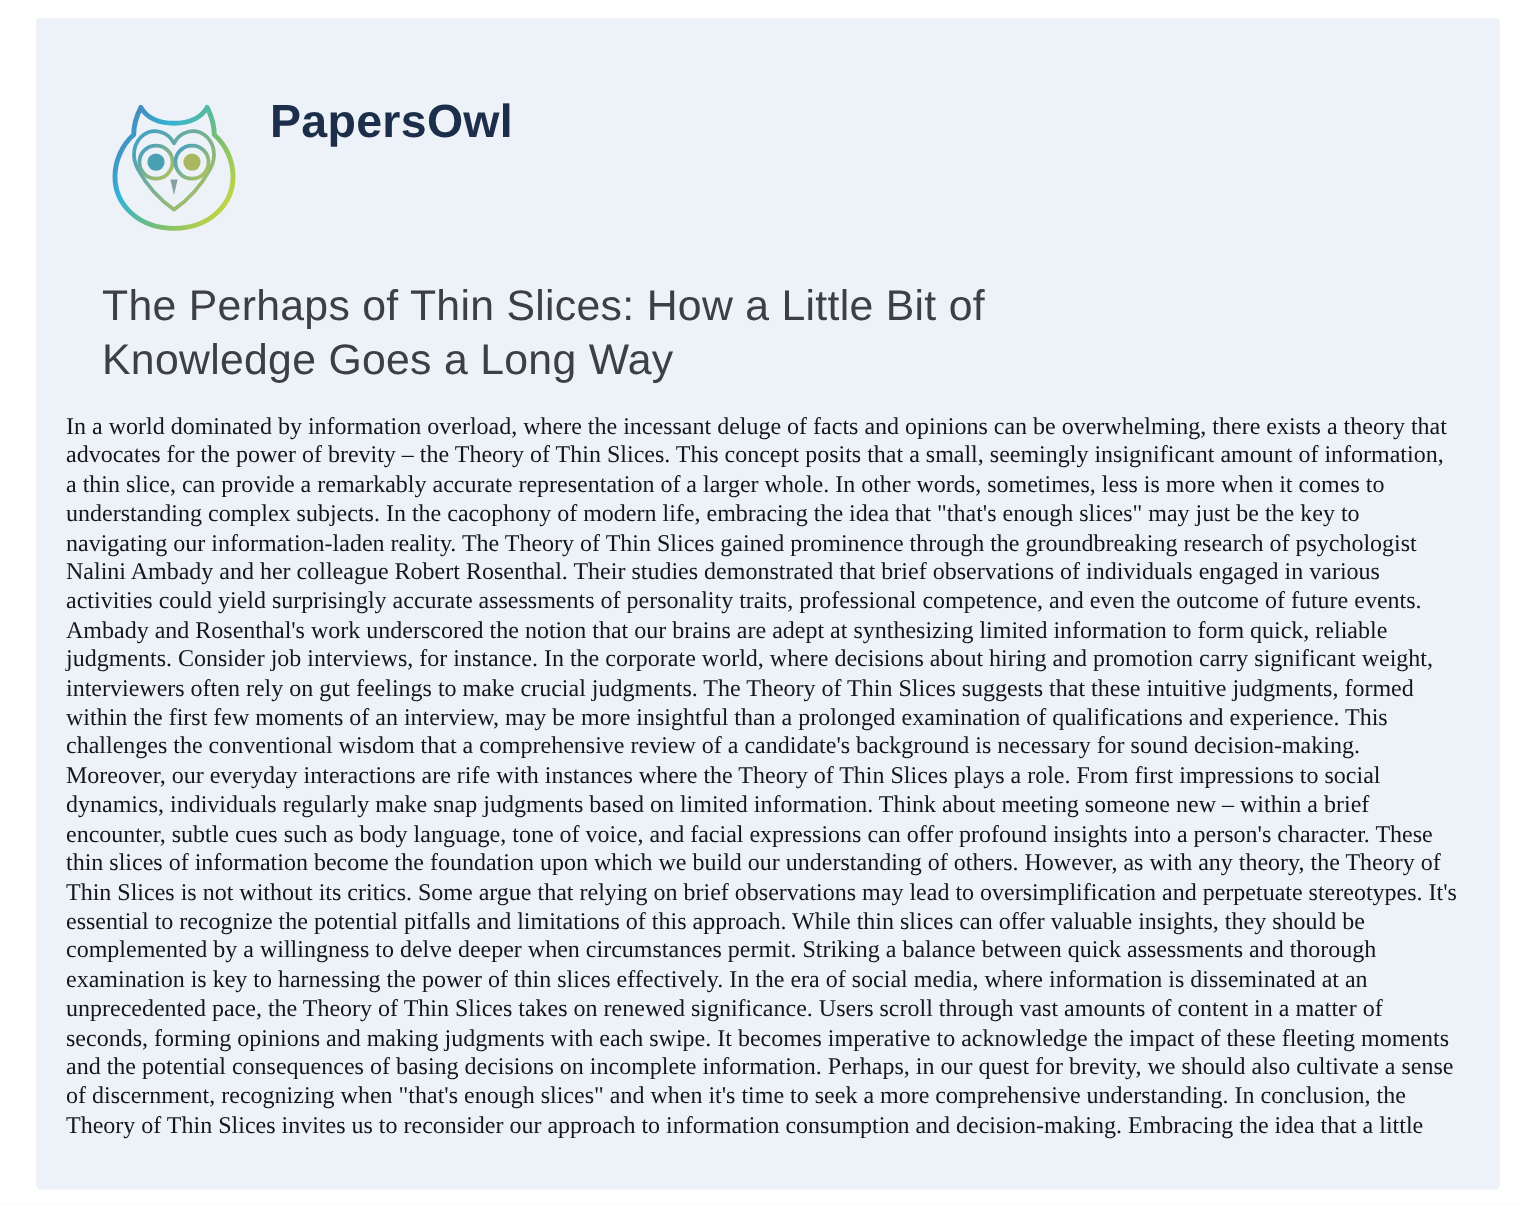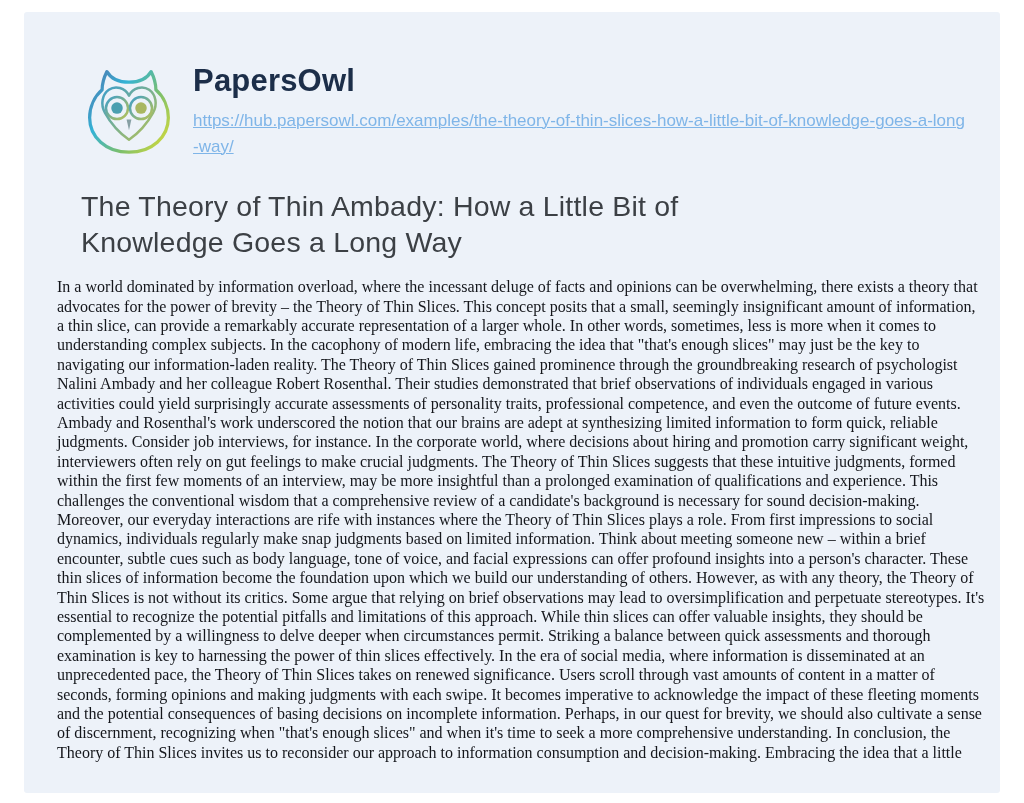--- a/index.html
+++ b/index.html
@@ -8,21 +8,21 @@
     background: #ffffff;
     font-family: "Liberation Sans", sans-serif;
     overflow: hidden;
   }
   .page-card {
     position: absolute;
     left: 24px; top: 12px;
     width: 976px; height: 781px;
     background: #edf2f9;
     border-radius: 3px;
-    padding: 50px 24px 0 33px;
+    padding: 50px 24px 0 20px;
   }
   .site-header {
     display: flex;
     align-items: flex-start;
     gap: 16px;
     margin-left: 24px;
     margin-right: 10px;
   }
   .logo-wrap {
     flex: 0 0 auto;
@@ -106,22 +106,21 @@
         <circle cx="37.5" cy="48" r="6" fill="#4a9fb0"></circle>
 
         <circle cx="62.5" cy="48" r="6" fill="#a9b761"></circle>
 
         <path d="M47.5,60 L52.5,60 L50,71 Z" fill="#87a0a4"></path>
       </svg>
     </div>
 
     <div class="header-text">
       <div class="brand-name">PapersOwl</div>
-      <a class="page-url">https://hub.papersowl.com/examples/the-theory-of-thin-slices-how-a-little-bit-of-knowledge-goes-a-long-way/</a>
     </div>
 
   </div>
 
-  <h1 class="article-title">The Theory of Thin Ambady: How a Little Bit of Knowledge Goes a Long Way</h1>
+  <h1 class="article-title">The Perhaps of Thin Slices: How a Little Bit of Knowledge Goes a Long Way</h1>
 
   <p class="article-body">In a world dominated by information overload, where the incessant deluge of facts and opinions can be overwhelming, there exists a theory that advocates for the power of brevity – the Theory of Thin Slices. This concept posits that a small, seemingly insignificant amount of information, a thin slice, can provide a remarkably accurate representation of a larger whole. In other words, sometimes, less is more when it comes to understanding complex subjects. In the cacophony of modern life, embracing the idea that "that's enough slices" may just be the key to navigating our information-laden reality. The Theory of Thin Slices gained prominence through the groundbreaking research of psychologist Nalini Ambady and her colleague Robert Rosenthal. Their studies demonstrated that brief observations of individuals engaged in various activities could yield surprisingly accurate assessments of personality traits, professional competence, and even the outcome of future events. Ambady and Rosenthal's work underscored the notion that our brains are adept at synthesizing limited information to form quick, reliable judgments. Consider job interviews, for instance. In the corporate world, where decisions about hiring and promotion carry significant weight, interviewers often rely on gut feelings to make crucial judgments. The Theory of Thin Slices suggests that these intuitive judgments, formed within the first few moments of an interview, may be more insightful than a prolonged examination of qualifications and experience. This challenges the conventional wisdom that a comprehensive review of a candidate's background is necessary for sound decision-making. Moreover, our everyday interactions are rife with instances where the Theory of Thin Slices plays a role. From first impressions to social dynamics, individuals regularly make snap judgments based on limited information. Think about meeting someone new – within a brief encounter, subtle cues such as body language, tone of voice, and facial expressions can offer profound insights into a person's character. These thin slices of information become the foundation upon which we build our understanding of others. However, as with any theory, the Theory of Thin Slices is not without its critics. Some argue that relying on brief observations may lead to oversimplification and perpetuate stereotypes. It's essential to recognize the potential pitfalls and limitations of this approach. While thin slices can offer valuable insights, they should be complemented by a willingness to delve deeper when circumstances permit. Striking a balance between quick assessments and thorough examination is key to harnessing the power of thin slices effectively. In the era of social media, where information is disseminated at an unprecedented pace, the Theory of Thin Slices takes on renewed significance. Users scroll through vast amounts of content in a matter of seconds, forming opinions and making judgments with each swipe. It becomes imperative to acknowledge the impact of these fleeting moments and the potential consequences of basing decisions on incomplete information. Perhaps, in our quest for brevity, we should also cultivate a sense of discernment, recognizing when "that's enough slices" and when it's time to seek a more comprehensive understanding. In conclusion, the Theory of Thin Slices invites us to reconsider our approach to information consumption and decision-making. Embracing the idea that a little</p>
 
 </div>
 
 </body></html>

